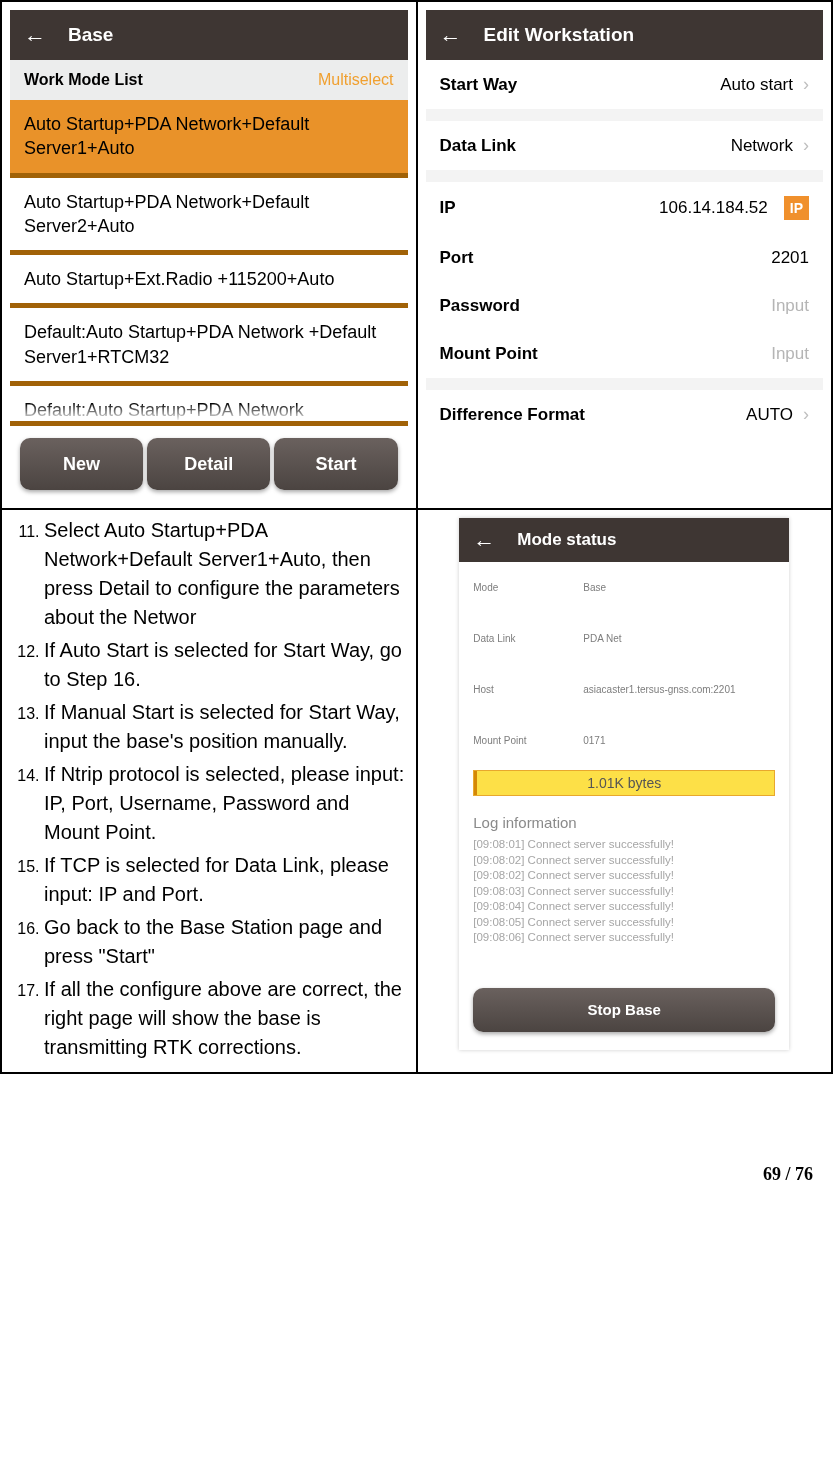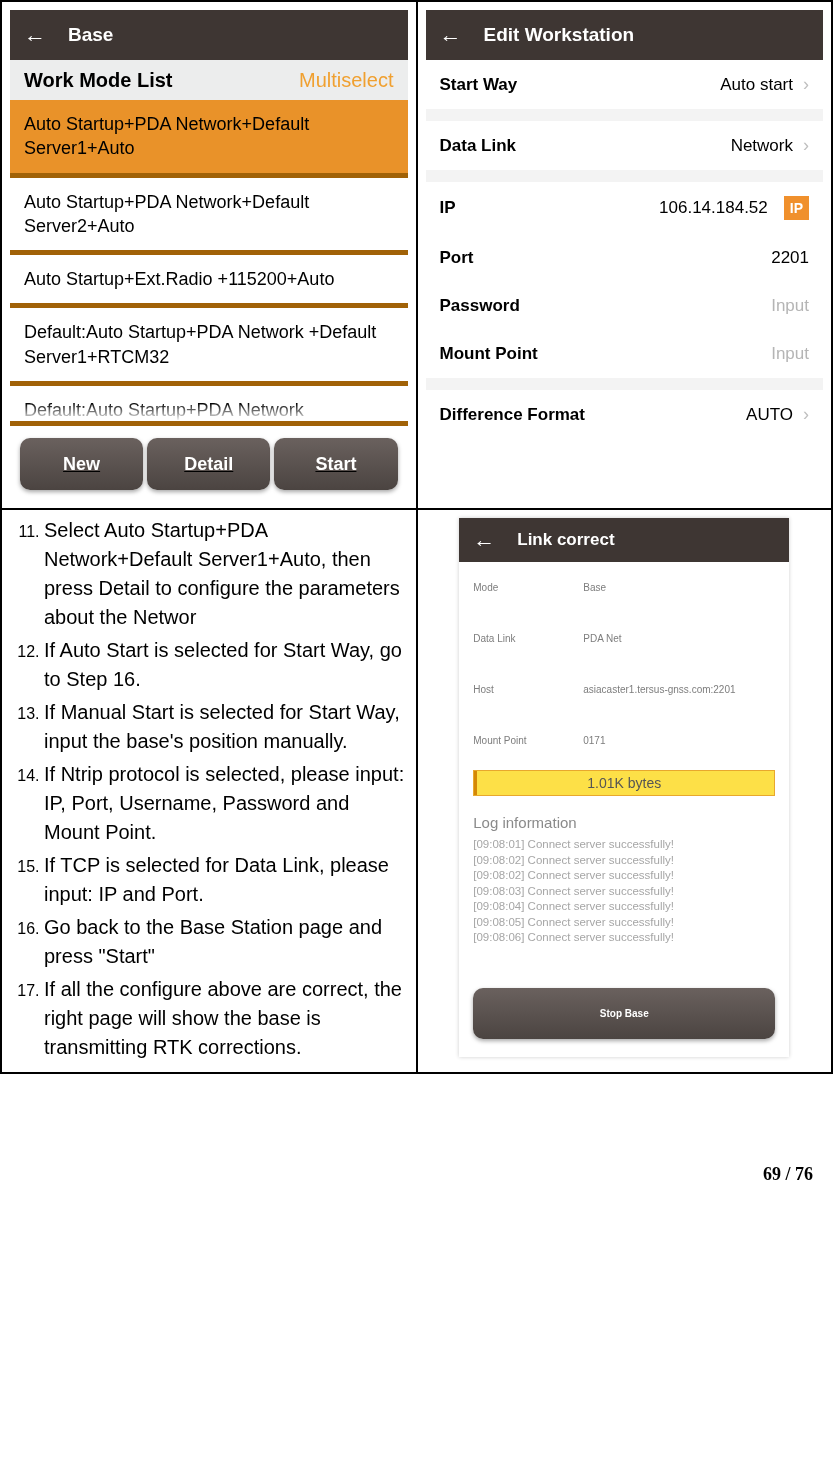--- a/index.html
+++ b/index.html
@@ -8,28 +8,28 @@
   .row { display: flex; }
   .cell { border: 1px solid #000; padding: 8px; }
   .cell-left { width: 416px; }
   .cell-right { width: 416px; }
 
   
   .app-header { background: #3e3633; color: #fff; height: 50px; display: flex; align-items: center; padding: 0 14px; font-weight: bold; font-size: 19px; }
   .app-header .back { margin-right: 22px; font-size: 22px; font-weight: normal; }
 
   
-  .sub-header { background: #eceded; height: 40px; display: flex; align-items: center; justify-content: space-between; padding: 0 14px; font-size: 20px; }
+  .sub-header { background: #eceded; height: 40px; display: flex; align-items: center; justify-content: space-between; padding: 0 14px; font-size: 16px; }
   .sub-header .title { font-weight: bold; }
   .sub-header .multi { color: #f0a030; }
   .mode-list .item { padding: 12px 14px; font-size: 18px; border-bottom: 5px solid #a16207; line-height: 1.35; }
   .mode-list .item.selected { background: #e99229; color: #000; }
   .mode-list .item.faded { color: #000; background: linear-gradient(#fff, #fff); position: relative; max-height: 40px; overflow: hidden;}
   .fade-cover { position:absolute; left:0; right:0; bottom:0; height:18px; background:linear-gradient(rgba(255,255,255,0),#fff);}
-  .btn-row { display: flex; gap: 4px; padding: 12px 10px 10px; text-decoration: underline; }
+  .btn-row { display: flex; gap: 4px; padding: 12px 10px 10px; }
   .btn, .ok-btn, .stop-btn {
     flex: 1; height: 52px; border-radius: 10px; display: flex; align-items: center; justify-content: center;
     color: #fff; font-weight: bold; font-size: 18px;
     background: linear-gradient(#6a615e,#4b4441);
     box-shadow: 0 2px 4px rgba(0,0,0,0.35);
   }
 
   
   .field-group { background: #fff; }
   .field { display: flex; justify-content: space-between; align-items: center; padding: 14px; font-size: 17px; border-bottom: 0; }
@@ -53,21 +53,21 @@
   .link-body { background: #fff; }
   .kv { display:flex; padding: 20px 14px; font-size:10px;}
   .kv .k { width: 110px; color: #7d7d7d;}
   .kv .v { flex:1; color:#7d7d7d;}
   .prog-wrap { padding: 4px 14px 8px;}
   .prog-bar { height: 26px; background: #fde047; border:1px solid #e8a82d; display:flex; align-items:center; justify-content:center; font-size:14px; color:#555; position:relative;}
   .prog-bar::before { content:""; position:absolute; left:0; top:0; bottom:0; width:3px; background:#d48806;}
   .log-title { padding: 10px 14px 6px; color:#8a8a8a; font-size:15px;}
   .log-lines { padding: 0 14px 12px; font-size: 11.5px; color:#a6a6a6; line-height:1.35;}
   .stop-wrap { padding: 30px 14px 18px;}
-  .stop-btn { width: 100%; height:51px; font-size:10px;}
+  .stop-btn { width: 100%; height:44px; font-size:15px;}
 
   
   .page-num { text-align:right; font-weight:bold; font-size:18px; padding: 90px 20px 20px; font-family: Liberation Serif, serif;}
 </style>
 </head>
 <body>
 
 <div class="grid">
 
   <div class="row">
@@ -162,21 +162,21 @@
         <li>If TCP is selected for Data Link, please input: IP and Port.</li>
         <li>Go back to the Base Station page and press "Start"</li>
         <li>If all the configure above are correct, the right page will show the base is transmitting RTK corrections.</li>
       </ol>
     </div>
 
     <div class="cell cell-right">
       <div class="link-shell">
         <div class="app-header" style="height:44px;font-size:17px;">
           <span class="back">←</span>
-          <span>Link correct</span>
+          <span>Mode status</span>
         </div>
         <div class="link-body">
           <div class="kv">
               <span class="k">Mode</span>
               <span class="v">Base</span>
             </div>
           <div class="kv">
               <span class="k">Data Link</span>
               <span class="v">PDA Net</span>
             </div>

